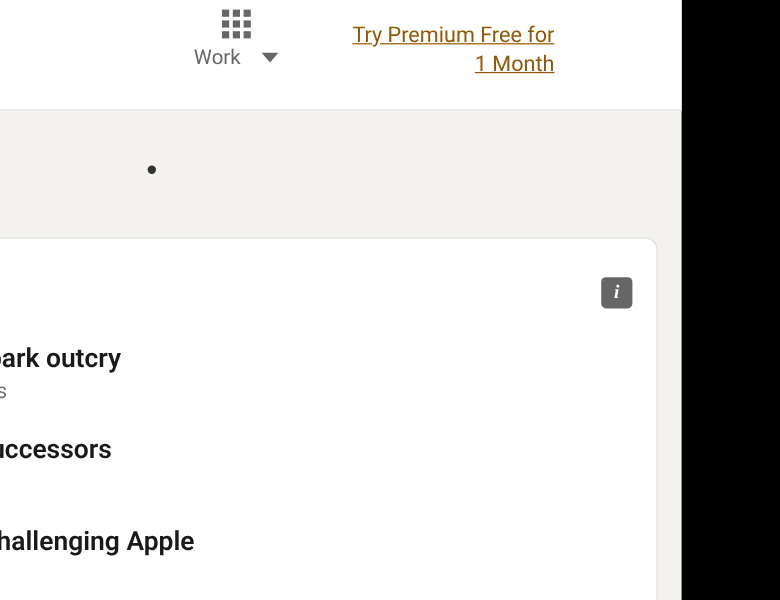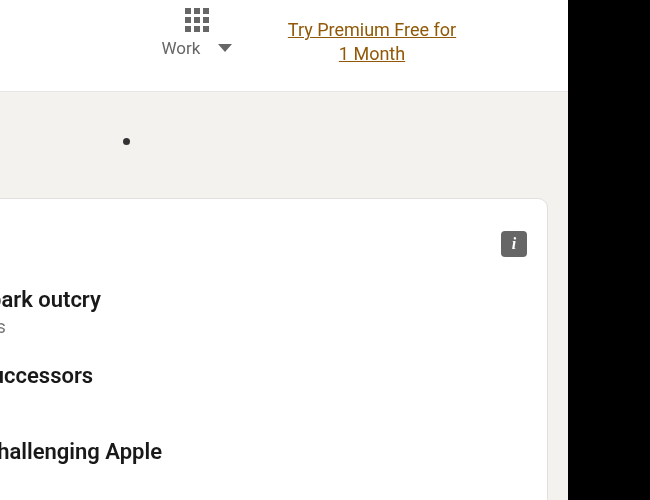--- a/index.html
+++ b/index.html
@@ -5,21 +5,21 @@
   * { box-sizing: border-box; margin: 0; padding: 0; }
   html, body { width: 650px; height: 500px; overflow: hidden; font-family: -apple-system, BlinkMacSystemFont, "Segoe UI", Roboto, Helvetica, Arial, sans-serif; }
   body { background: #000; }
   .viewport { position: absolute; left: 0; top: 0; width: 568px; height: 500px; background: #f3f2ef; }
   .topbar { position: absolute; left: 0; top: 0; right: 0; height: 92px; background: #fff; border-bottom: 1px solid #e6e6e6; }
   .work-nav { position: absolute; left: 152px; top: 8px; width: 90px; display: flex; flex-direction: column; align-items: center; cursor: pointer; }
   .grid-icon { display: grid; grid-template-columns: repeat(3, 6px); grid-template-rows: repeat(3, 6px); gap: 3px; }
   .grid-icon span { width: 6px; height: 6px; background: #666; }
   .work-label-row { display: flex; align-items: center; gap: 18px; margin-top: 6px; color: #666; font-size: 17px; }
   .caret-down { width: 0; height: 0; border-left: 7px solid transparent; border-right: 7px solid transparent; border-top: 8px solid #666; }
-  .premium-link { position: absolute; left: 282px; top: 18px; width: 180px; text-align: center; font-size: 18px; line-height: 1.35; color: #915907; text-decoration: underline; cursor: pointer; }
+  .premium-link { position: absolute; left: 282px; top: 18px; width: 180px; text-align: right; font-size: 18px; line-height: 1.35; color: #915907; text-decoration: underline; cursor: pointer; }
   .dot { position: absolute; left: 123px; top: 138px; width: 7px; height: 7px; border-radius: 50%; background: #333; }
   .news-card { position: absolute; left: -60px; top: 198px; width: 608px; background: #fff; border: 1px solid #e0dfdc; border-radius: 10px; padding: 18px 20px 40px 20px; }
   .info-icon { position: absolute; right: 20px; top: 32px; width: 26px; height: 26px; background: #666; border-radius: 4px; display: flex; align-items: center; justify-content: center; color: #fff; font-style: italic; font-family: Georgia, serif; font-weight: bold; font-size: 16px; cursor: pointer; }
   .news-list { margin-top: 70px; }
   .news-item { margin-bottom: 26px; }
   .news-title { font-size: 22px; font-weight: 600; color: #191919; white-space: nowrap; }
   .news-sub { font-size: 18px; color: #777; margin-top: 4px; white-space: nowrap; }
 </style>
 </head>
 <body>

